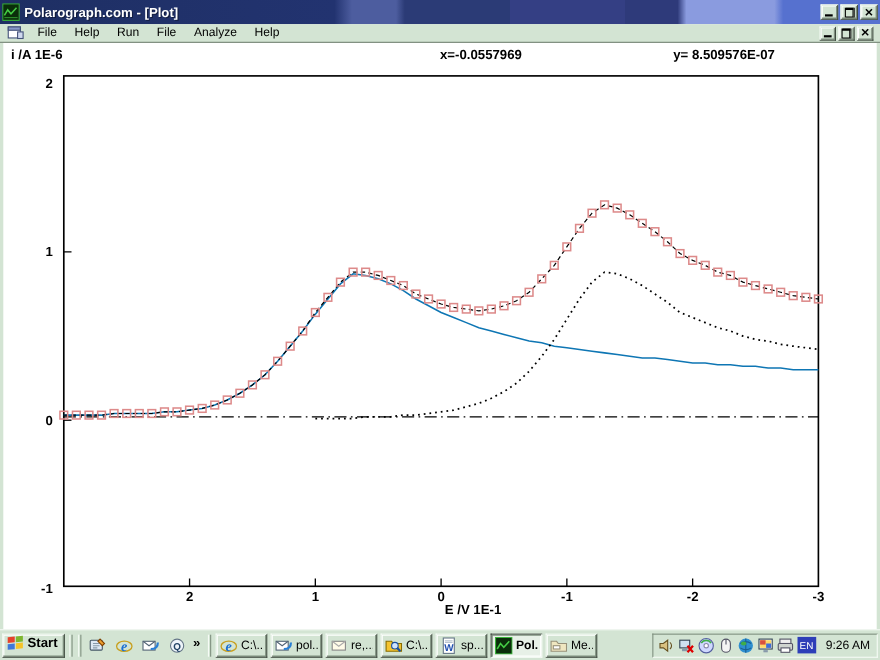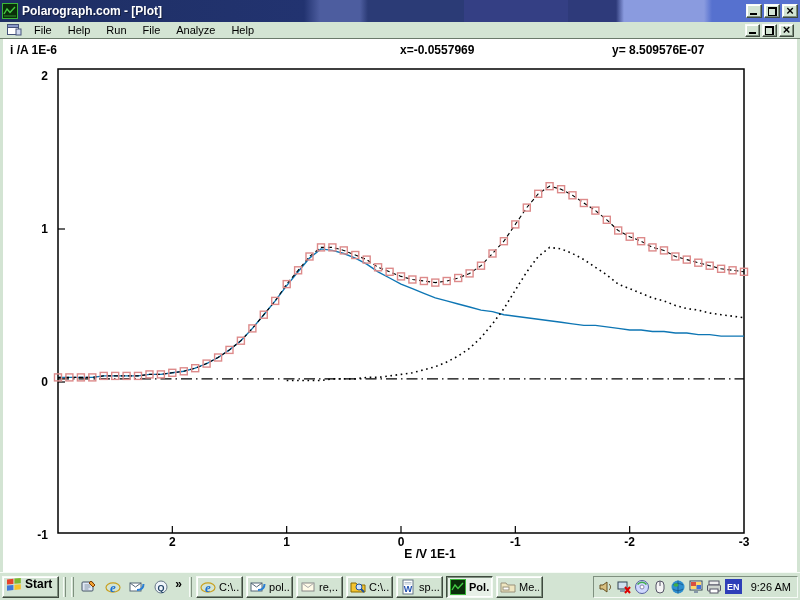--- a/index.html
+++ b/index.html
@@ -67,21 +67,21 @@
     font-size:11px;font-family:"Liberation Sans",sans-serif;cursor:default;overflow:hidden;}
   .taskbtn .tlabel{white-space:nowrap;overflow:hidden;}
   .taskbtn.active{border-color:var(--sh2) var(--hi) var(--hi) var(--sh2);
     box-shadow:inset 1px 1px 0 var(--sh1),inset -1px -1px 0 #fff;
     background:#e7f0e7;font-weight:bold;}
   .taskbtn svg,.qlbtn svg{flex:0 0 auto;}
   .tray{margin-left:auto;height:22px;display:flex;align-items:center;gap:3px;padding:0 6px 0 4px;
     border:1px solid;border-color:var(--sh1) var(--hi) var(--hi) var(--sh1);}
   .trayicons{display:flex;align-items:center;gap:2px;}
   .trayicon{width:16px;height:16px;display:inline-flex;cursor:default;}
-  .enbadge{width:17px;height:15px;background:#2e3eb8;color:#fff;font-size:9px;font-weight:bold;
+  .enbadge{width:17px;height:15px;background:#2e3eb8;color:#fff;font-size:9px;font-weight:normal;
     display:inline-flex;align-items:center;justify-content:center;cursor:default;}
   .clock{font-size:11px;padding-left:6px;white-space:nowrap;cursor:default;}
 </style>
 </head>
 <body>
 
 <div class="screen">
 
   <div class="titlebar">
     <span class="appicon">

